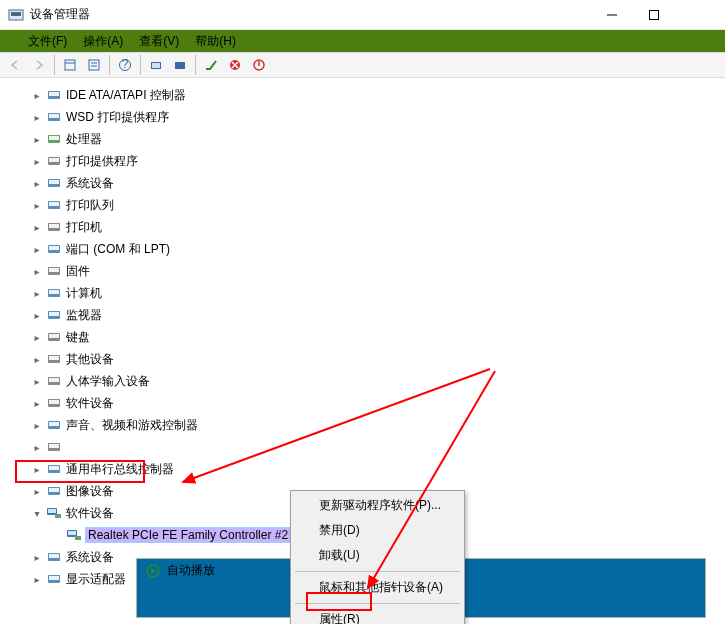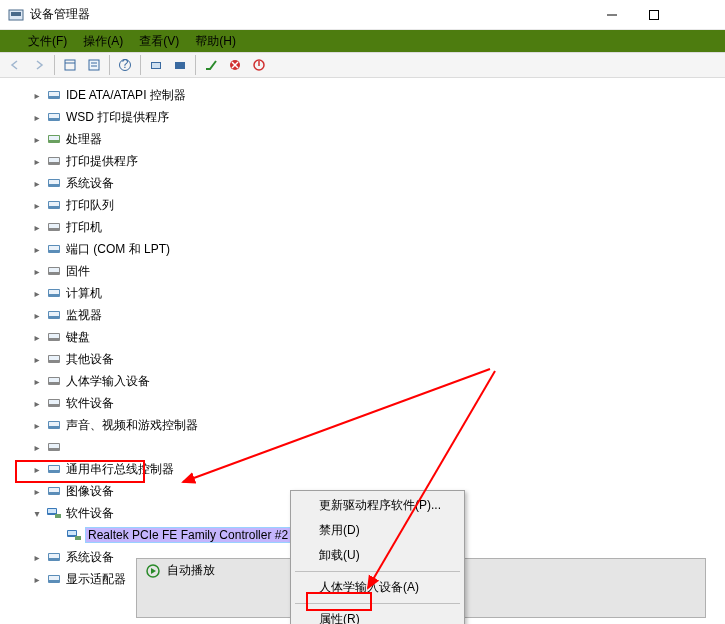--- a/index.html
+++ b/index.html
@@ -29,21 +29,21 @@
 .tree-row.depth2 .expander { visibility: hidden; }
 .tree-row.selected .label { background: #c4b5fd; outline: 1px solid #99d1ff; padding: 0 2px; }
 .highlight-box { position: absolute; border: 2px solid #ff0000; pointer-events: none; }
 
 .context-menu { position: absolute; background: #f0f0f0; border: 1px solid #a0a0a0; box-shadow: 2px 2px 4px rgba(0,0,0,0.25); min-width: 175px; padding: 2px; z-index: 10; }
 .context-menu .ctx-item { padding: 4px 18px 4px 26px; cursor: default; }
 .context-menu .ctx-sep { height: 1px; background: #c0c0c0; margin: 3px 2px; }
 
 .annotation-arrows { position: absolute; top: 0; left: 0; width: 725px; height: 624px; pointer-events: none; z-index: 20; }
 
-.bottom-panel { position: absolute; left: 136px; top: 558px; width: 570px; height: 60px; border: 1px solid #b0b0b0; background: #e5e5e5; display: flex; }
+.bottom-panel { position: absolute; left: 136px; top: 558px; width: 570px; height: 60px; border: 1px solid #b0b0b0; background: #0369a1; display: flex; }
 .bottom-panel .bp-left { width: 180px; border-right: 1px solid #d0d0d0; }
 .bottom-panel .bp-row { display: flex; align-items: center; padding: 3px 8px; }
 .bp-icon { width: 16px; height: 16px; margin-right: 6px; }
 </style>
 </head>
 <body>
 
 <div class="titlebar">
   <span class="app-icon">
     <svg viewBox="0 0 16 16">
@@ -326,21 +326,21 @@
         </svg></span>
       <span class="label">显示适配器</span>
     </div>
   </div>
 
 <div class="context-menu" style="left:290px; top:490px;">
   <div class="ctx-item">更新驱动程序软件(P)...</div>
   <div class="ctx-item">禁用(D)</div>
   <div class="ctx-item">卸载(U)</div>
   <div class="ctx-sep"></div>
-  <div class="ctx-item">人体学输入设备(A)</div>
+  <div class="ctx-item">鼠标和其他指针设备(A)</div>
   <div class="ctx-sep"></div>
   <div class="ctx-item">属性(R)</div>
 </div>
 
 <div class="bottom-panel">
   <div class="bp-left">
     <div class="bp-row">
       <span class="bp-icon">
         <svg viewBox="0 0 16 16">
             <circle cx="8" cy="8" r="6" fill="none" stroke="#2a8a2a" stroke-width="1.5"></circle>

